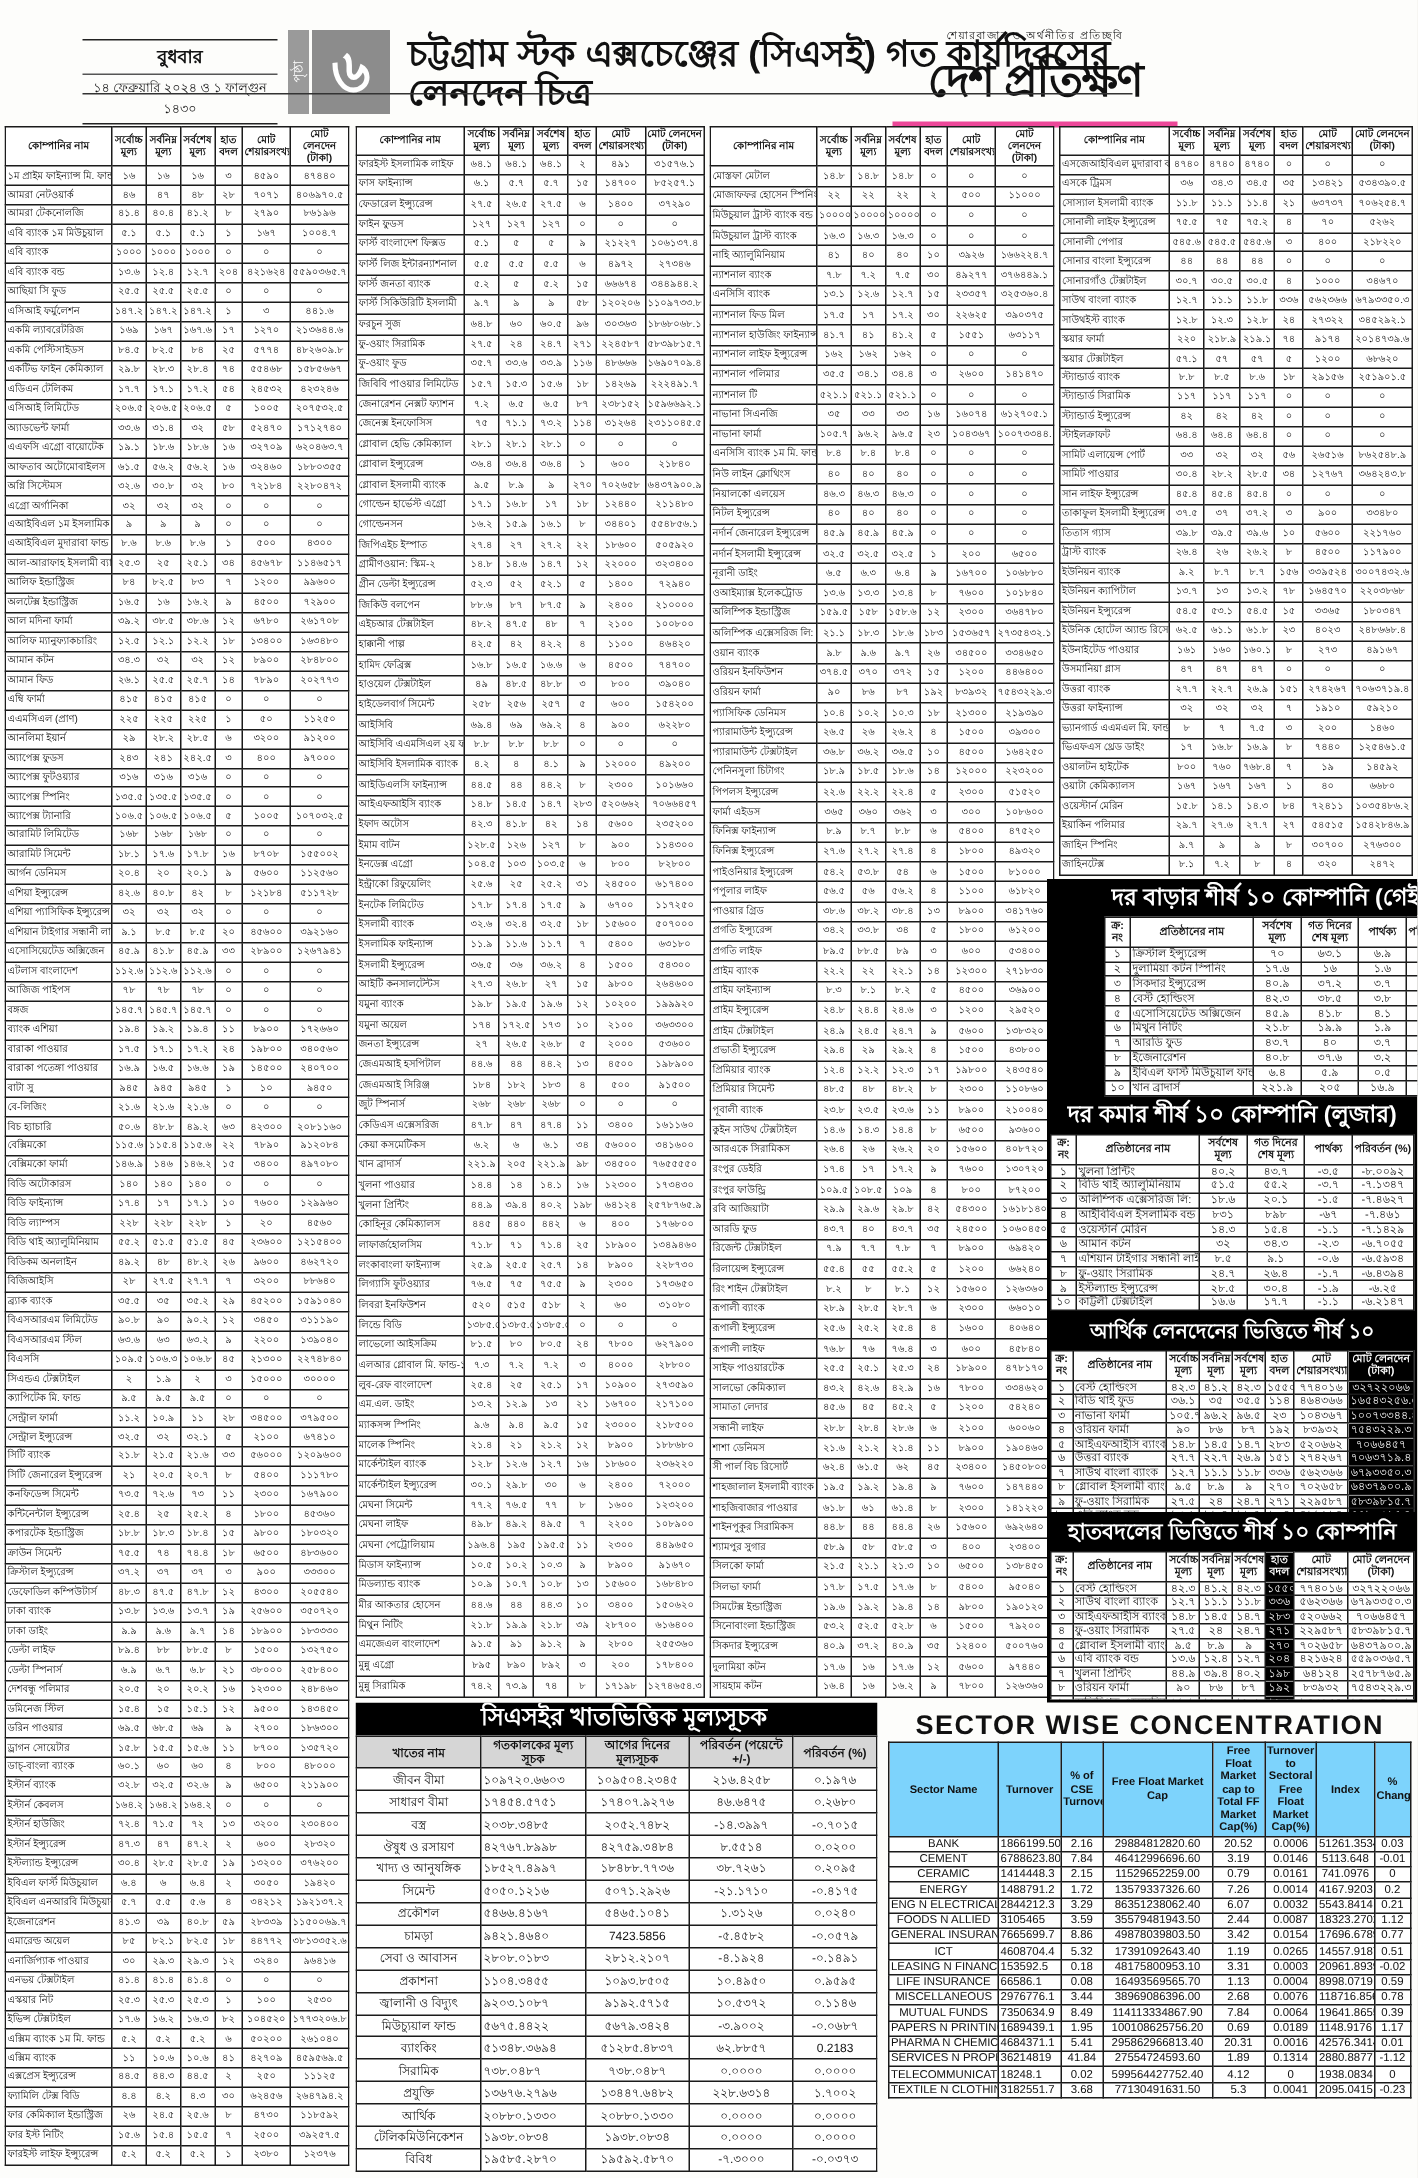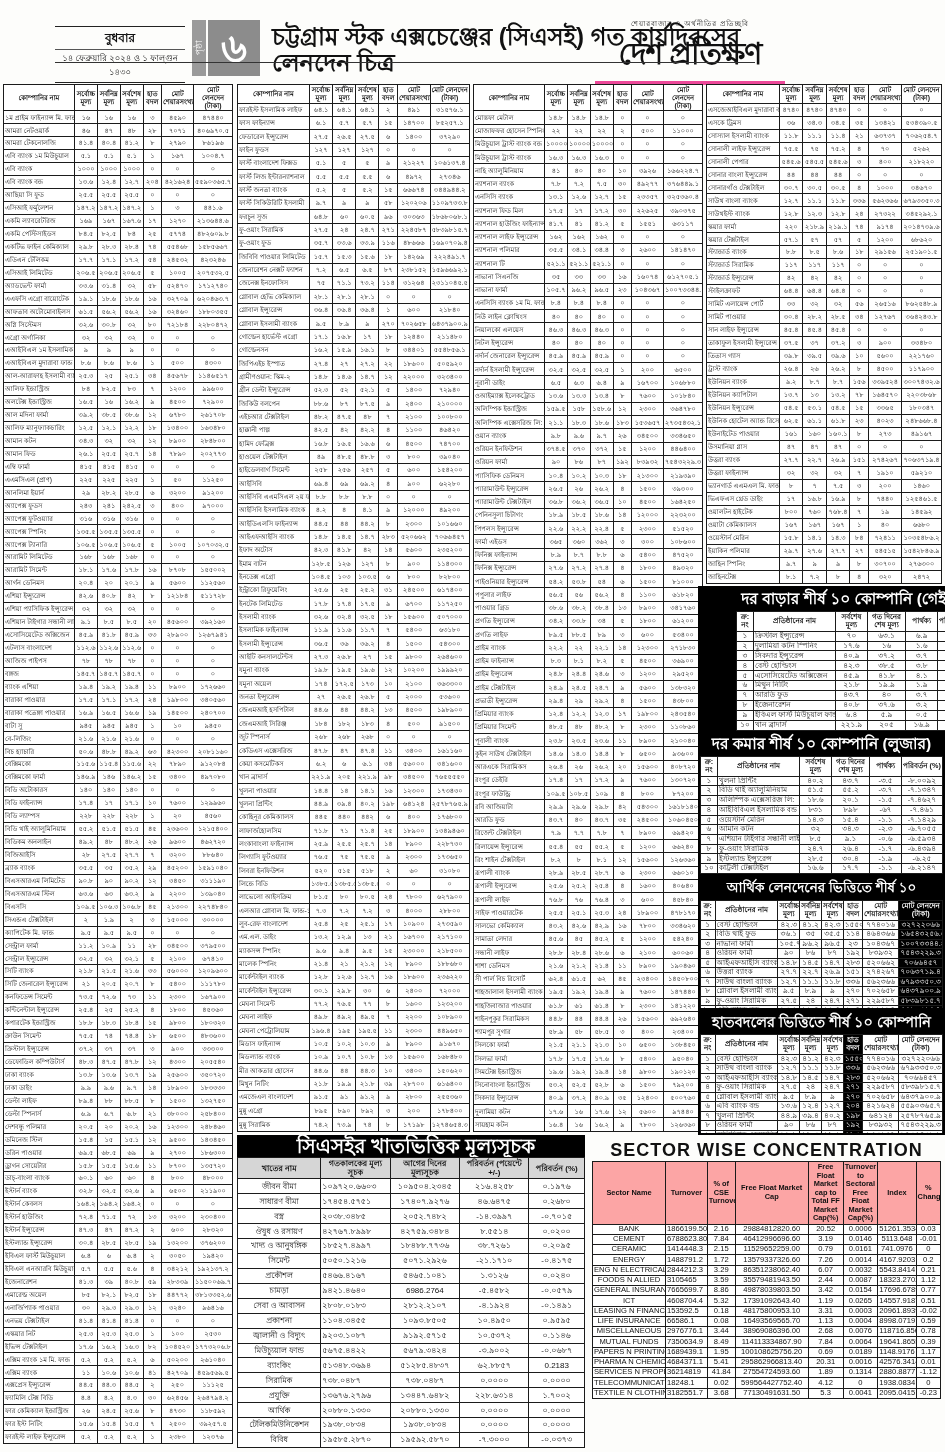--- a/index.html
+++ b/index.html
@@ -28,21 +28,21 @@
   table.dt td.nm{text-align:left;}
   table.dt td.hl,table.dt th.hl{background:#000;color:#fff;}
   .t10 table.dt td{font-size:7.4px;}
   .t10 table.dt th{font-size:7.2px;}
   .titlebar{background:#000;color:#fff;font-weight:bold;text-align:center;
             font-size:15.5px;line-height:22px;height:22px;letter-spacing:0;}
   
   #zone-index table.dt td{font-size:8px;}
   #zone-index table.dt th{font-size:8px;background:#d6d6d6;}
   #zone-sector table.dt td{font-size:7.6px;}
-  #zone-sector table.dt th{font-size:7.4px;background:#fca5a5;}
+  #zone-sector table.dt th{font-size:7.4px;background:#7dd3fc;}
   #sector-title{font-family:"Liberation Sans",sans-serif;font-size:18px;font-weight:bold;text-align:center;
             letter-spacing:1px;height:18px;line-height:18px;color:#111;}
   .blackpanel{position:absolute;background:#000;}
 </style>
 </head>
 <body>
 
 <div id="page">
 
   <div id="masthead">
@@ -3479,21 +3479,21 @@
               <td>0.0041</td>
               <td>2095.0415</td>
               <td>-0.23</td>
             </tr>
           </tbody>
         </table>
       </div>
   </div>
 
   <div class="zone" id="zone-index" style="left:237px;top:1135px;width:348px;height:313px;">
-    <div class="titlebar" style="font-size:20px;padding-left:10px;">সিএসইর খাতভিত্তিক মূল্যসূচক</div>
+    <div class="titlebar" style="font-size:16px;padding-left:10px;">সিএসইর খাতভিত্তিক মূল্যসূচক</div>
     <div style="position:absolute;left:0;top:22px;right:0;bottom:0;">
         <table class="dt">
           <colgroup>
             <col style="width: 24%;">
             <col style="width: 20%;">
             <col style="width: 20%;">
             <col style="width: 20%;">
             <col style="width: 16%;">
           </colgroup>
           <thead>
@@ -3551,21 +3551,21 @@
             <tr>
               <td>প্রকৌশল</td>
               <td class="nm">৫৪৬৬.৪১৬৭</td>
               <td>৫৪৬৫.১০৪১</td>
               <td>১.৩১২৬</td>
               <td>০.০২৪০</td>
             </tr>
             <tr>
               <td>চামড়া</td>
               <td class="nm">৯৪২১.৪৬৪০</td>
-              <td>6986.2764</td>
+              <td>7423.5856</td>
               <td>-৫.৪৫৮২</td>
               <td>-০.০৫৭৯</td>
             </tr>
             <tr>
               <td>সেবা ও আবাসন</td>
               <td class="nm">২৮০৮.০১৮৩</td>
               <td>২৮১২.২১০৭</td>
               <td>-৪.১৯২৪</td>
               <td>-০.১৪৯১</td>
             </tr>

